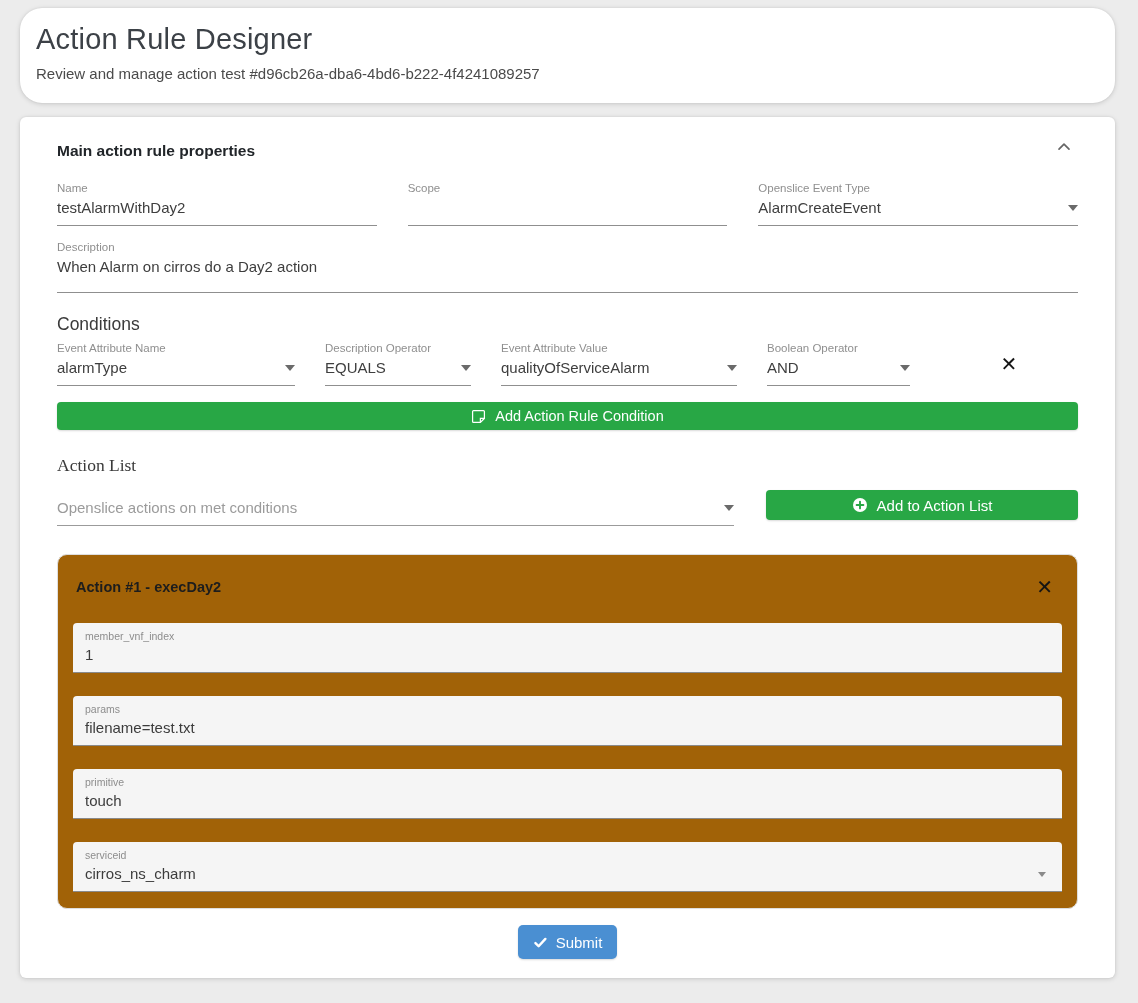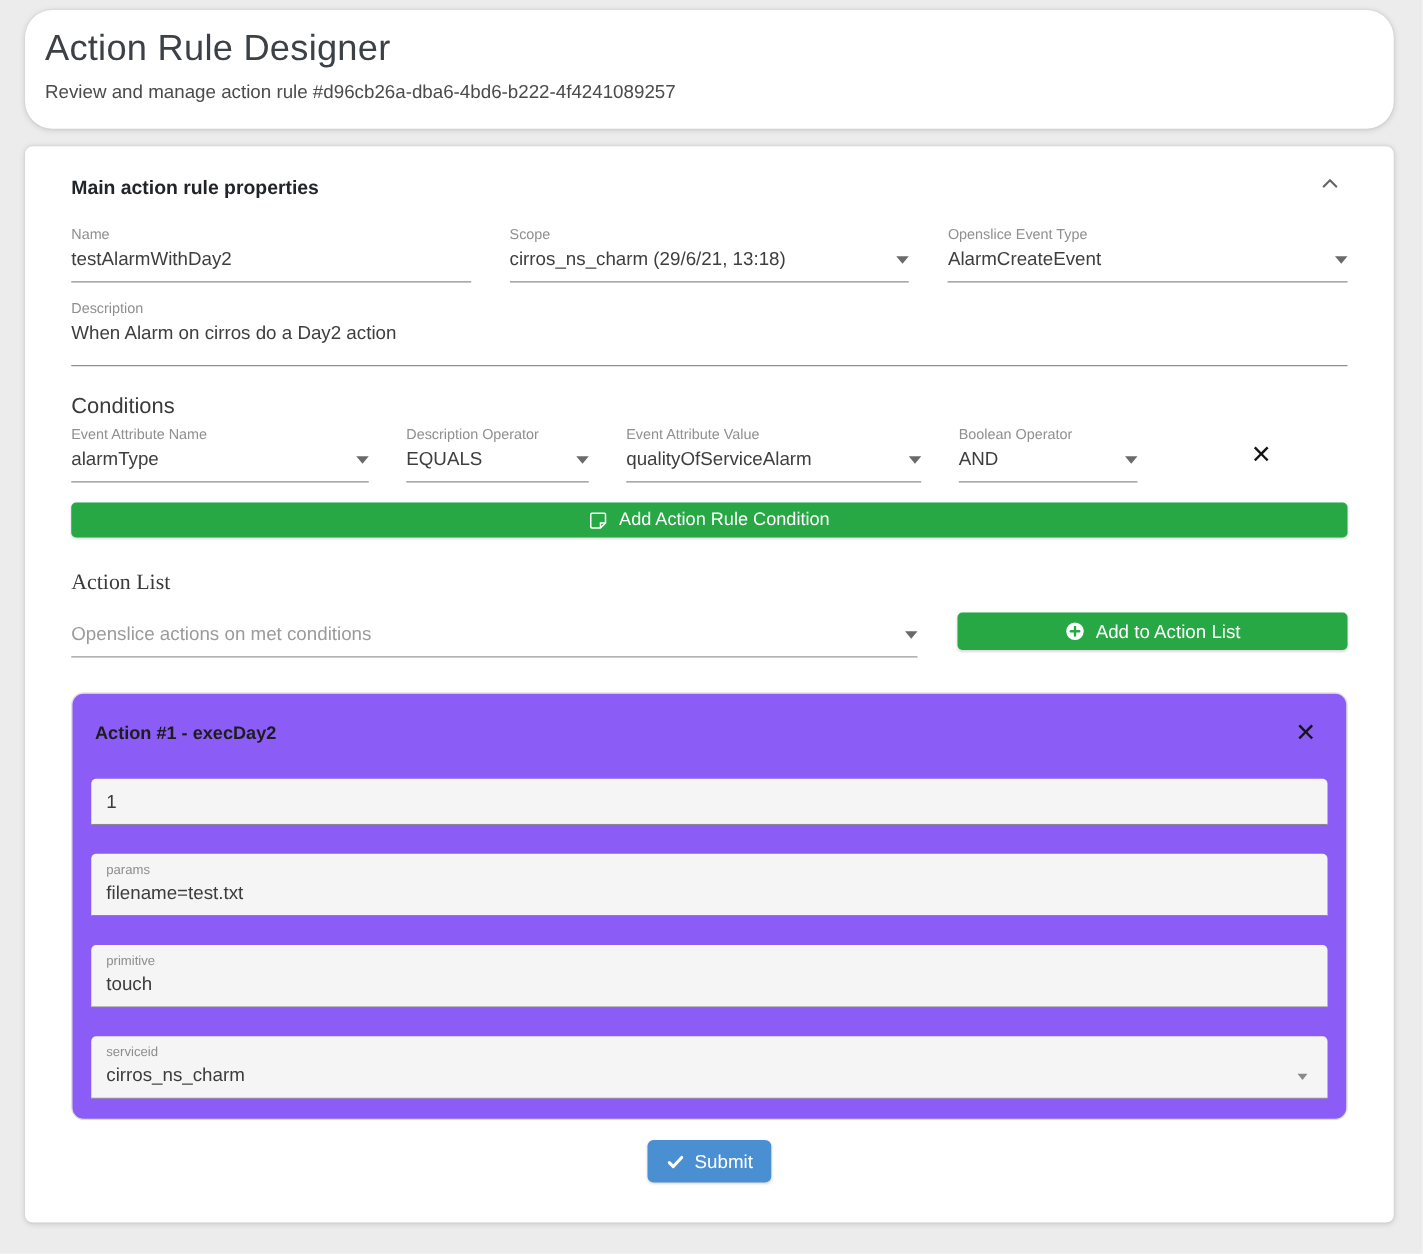--- a/index.html
+++ b/index.html
@@ -46,21 +46,21 @@
   .btn-green{background:var(--accent-green,#28a745);}
   .btn-condition{width:100%;height:28px;margin-top:16px;}
   
   .action-row{display:flex;margin-top:14px;align-items:flex-end;column-gap:32px;}
   .action-select{flex:0 0 677px;}
   .ph{color:#9b9b9b;}
   .action-select.uf{border-bottom-color:#9b9b9b;}
   .btn-addaction{flex:1;height:30px;margin-bottom:6px;border-radius:4px;font-size:15px;}
   
   .action-card{border:1px solid #dedede;border-radius:10px;margin-top:28px;
-    padding:20px 15px 16px;background:#8b5cf6;box-shadow:0 0 1px rgba(0,0,0,.05);}
+    padding:20px 15px 16px;background:#a16207;box-shadow:0 0 1px rgba(0,0,0,.05);}
   .action-head{display:flex;justify-content:space-between;align-items:center;padding:0 3px;}
   .action-title{font-size:14.5px;font-weight:700;color:#1d1d1d;line-height:20px;}
   
   .ff{background:#f5f5f5;border-bottom:1px solid #8a8a8a;border-radius:4px 4px 0 0;
     padding:7px 12px 8px;margin-top:23px;cursor:text;}
   .ff.first{margin-top:24px;}
   .ff-label{font-size:10.5px;color:#8d8d8d;line-height:13px;}
   .ff-value{display:flex;justify-content:space-between;align-items:center;
     font-size:15px;color:#3c3c3c;margin-top:3px;height:18px;line-height:18px;}
   .ff .caret{border-top-color:#8a8a8a;border-width:4.5px;border-top-width:5.5px;margin-right:4px;}
@@ -69,21 +69,21 @@
   .btn-submit{background:var(--accent-blue,#4a8fd2);height:34px;padding:0 15px;
     border-radius:5px;font-size:15px;gap:8px;}
 </style>
 </head>
 <body>
 
 <div>
 
   <section class="card header-card">
     <h1 class="page-title">Action Rule Designer</h1>
-    <p class="page-subtitle">Review and manage action rule #d96cb26a-dba6-4bd6-b222-4f4241089257</p>
+    <p class="page-subtitle">Review and manage action test #d96cb26a-dba6-4bd6-b222-4f4241089257</p>
   </section>
 
   <section class="card main-card">
 
     <div class="section-head">
       <h2 class="section-title">Main action rule properties</h2>
       <span class="chev-btn">
         <svg width="16" height="16" viewBox="0 0 16 16">
             <path d="M3 10.2 8 5.2l5 5" fill="none" stroke="#666" stroke-width="1.7" stroke-linecap="round" stroke-linejoin="round"></path>
           </svg>
@@ -92,24 +92,20 @@
 
     <div class="grid3">
       <div class="uf">
         <div class="uf-label">Name</div>
         <div class="uf-value">
             <span>testAlarmWithDay2</span>
           </div>
       </div>
       <div class="uf">
         <div class="uf-label">Scope</div>
-        <div class="uf-value">
-            <span>cirros_ns_charm (29/6/21, 13:18)</span>
-            <span class="caret"></span>
-          </div>
       </div>
       <div class="uf">
         <div class="uf-label">Openslice Event Type</div>
         <div class="uf-value">
             <span>AlarmCreateEvent</span>
             <span class="caret"></span>
           </div>
       </div>
     </div>
 
@@ -184,20 +180,21 @@
       </button>
     </div>
 
     <div class="action-card">
       <div class="action-head">
         <span class="action-title">Action #1 - execDay2</span>
         <span class="x-btn">✕</span>
       </div>
 
       <div class="ff first">
+        <div class="ff-label">member_vnf_index</div>
         <div class="ff-value">
             <span>1</span>
           </div>
       </div>
 
       <div class="ff">
         <div class="ff-label">params</div>
         <div class="ff-value">
             <span>filename=test.txt</span>
           </div>

